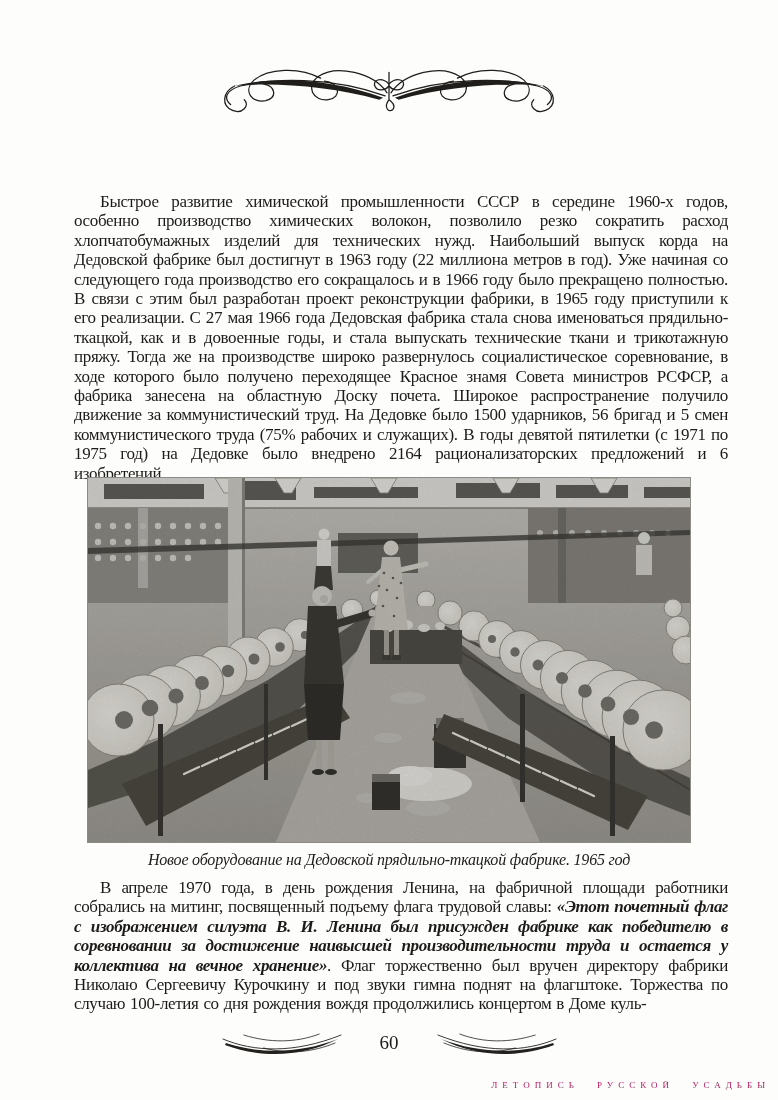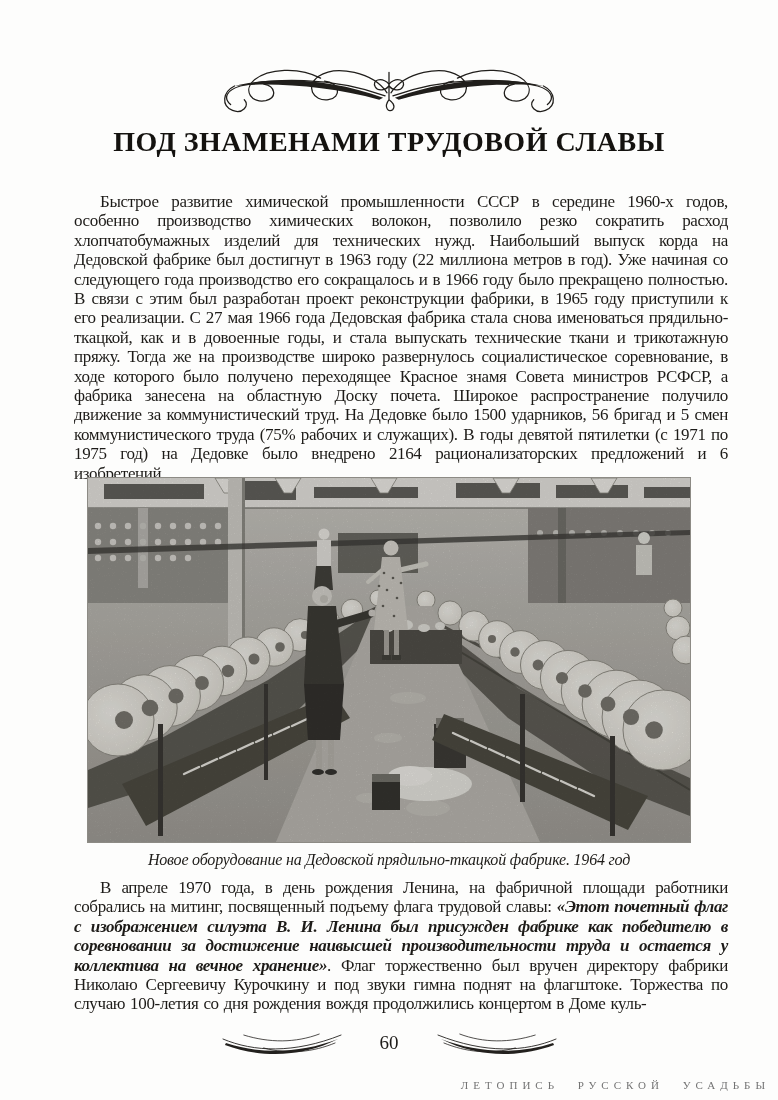--- a/index.html
+++ b/index.html
@@ -27,21 +27,21 @@
     margin-top:9px; text-align:center; font-style:italic; font-size:16px; letter-spacing:-0.2px; color:#1d1b18;
   }
   .footer{
     position:absolute; top:1030px; left:0; width:778px; height:26px;
     display:flex; justify-content:center; align-items:center; gap:36px;
   }
   .footer .swash{width:124px; height:24px;}
   .page-number{font-size:19px; line-height:24px; color:#1d1b18;}
   .watermark{
     position:absolute; top:1076px; right:8px;
-    font-size:15px; color:#737373; letter-spacing:5px; word-spacing:10px;
+    font-size:13px; color:#be185d; letter-spacing:5px; word-spacing:10px;
     font-variant:small-caps; white-space:nowrap;
   }
 </style>
 </head>
 <body>
 
 <div class="page">
 
   <svg class="ornament-top" viewBox="0 0 360 60" aria-hidden="true">
     <g stroke="#201e1b" fill="none" stroke-width="1.3" stroke-linecap="round">
@@ -51,21 +51,20 @@
         <path d="M184,40 C240,20 300,22 332,30 C346,34 350,42 342,49"></path>
         <path d="M338,30 C350,36 352,50 340,55 C330,59 322,50 328,44"></path>
         <path d="M186,42 C240,22 300,20 338,30 C300,26 240,30 190,44 Z" fill="#201e1b" stroke="none"></path>
       </g>
       <use href="#orn-half" transform="matrix(-1 0 0 1 360 0)"></use>
       <path d="M180,28 C172,20 162,24 166,31 C169,36 177,34 180,30 C183,34 191,36 194,31 C198,24 188,20 180,28"></path>
       <path d="M180,16 C180,28 180,38 180,44 C174,52 180,58 184,54 C187,50 183,46 180,44"></path>
     </g>
   </svg>
 
-  <h1 class="title">ПОД ЗНАМЕНАМИ ТРУДОВОЙ СЛАВЫ</h1>
 
   <p class="body-par par1">Быстрое развитие химической промышленности СССР в середине 1960-х годов, особенно производство химических волокон, позволило резко сократить расход хлопчатобумажных изделий для технических нужд. Наибольший выпуск корда на Дедовской фабрике был достигнут в 1963 году (22 миллиона метров в год). Уже начиная со следующего года производство его сокращалось и в 1966 году было прекращено полностью. В связи с этим был разработан проект реконструкции фабрики, в 1965 году приступили к его реализации. С 27 мая 1966 года Дедовская фабрика стала снова именоваться прядильно-ткацкой, как и в довоенные годы, и стала выпускать технические ткани и трикотажную пряжу. Тогда же на производстве широко развернулось социалистическое соревнование, в ходе которого было получено переходящее Красное знамя Совета министров РСФСР, а фабрика занесена на областную Доску почета. Широкое распространение получило движение за коммунистический труд. На Дедовке было 1500 ударников, 56 бригад и 5 смен коммунистического труда (75% рабочих и служащих). В годы девятой пятилетки (с 1971 по 1975 год) на Дедовке было внедрено 2164 рационализаторских предложений и 6 изобретений.</p>
 
   <figure class="photo">
     <svg class="photo-img" viewBox="0 0 602 364" role="img" aria-label="Чёрно-белое фото: цех фабрики с двумя рядами прядильных машин с большими белыми бобинами пряжи и работницами в центральном проходе">
       <defs>
         <linearGradient id="hallBg" x1="0" y1="0" x2="0" y2="1">
           <stop offset="0" stop-color="#cbc9c3"></stop>
           <stop offset="0.55" stop-color="#b0ada6"></stop>
           <stop offset="1" stop-color="#9f9c95"></stop>
@@ -295,21 +294,21 @@
         <polygon points="216,206 256,206 252,262 220,262" fill="#292723"></polygon>
         <rect x="228" y="262" width="6" height="30" fill="#b5b2ab"></rect>
           <rect x="240" y="262" width="6" height="30" fill="#b5b2ab"></rect>
         <ellipse cx="230" cy="294" rx="6" ry="3" fill="#2b2925"></ellipse>
           <ellipse cx="243" cy="294" rx="6" ry="3" fill="#2b2925"></ellipse>
       </g>
 
       <rect x="0" y="0" width="602" height="364" fill="#c9c7c1" opacity="0.07"></rect>
       <rect x="0" y="0" width="602" height="364" filter="url(#grainF)" opacity="0.16"></rect>
     </svg>
-    <figcaption>Новое оборудование на Дедовской прядильно-ткацкой фабрике. 1964 год</figcaption>
+    <figcaption>Новое оборудование на Дедовской прядильно-ткацкой фабрике. 1965 год</figcaption>
   </figure>
 
   <p class="body-par par2"><span>В апреле 1970 года, в день рождения Ленина, на фабричной площади работники собрались на митинг, посвященный подъему флага трудовой славы: </span><span class="quote">«Этот почетный флаг с изображением силуэта В. И. Ленина был присужден фабрике как победителю в соревновании за достижение наивысшей производительности труда и остается у коллектива на вечное хранение»</span><span>. Флаг торжественно был вручен директору фабрики Николаю Сергеевичу Курочкину и под звуки гимна поднят на флагштоке. Торжества по случаю 100-летия со дня рождения вождя продолжились концертом в Доме куль-</span></p>
 
   <div class="footer">
     <svg class="swash" viewBox="0 0 125 24" aria-hidden="true">
       <g id="fswp" stroke="#23211e" fill="none" stroke-linecap="round">
         <path d="M3,8 C34,21 74,23 122,4" stroke-width="0.9"></path>
         <path d="M6,12 C42,24 82,22 119,8 C82,27 40,27 5,14 Z" fill="#23211e" stroke="none"></path>
         <path d="M24,4 C50,12 76,12 100,3" stroke-width="0.8"></path>

